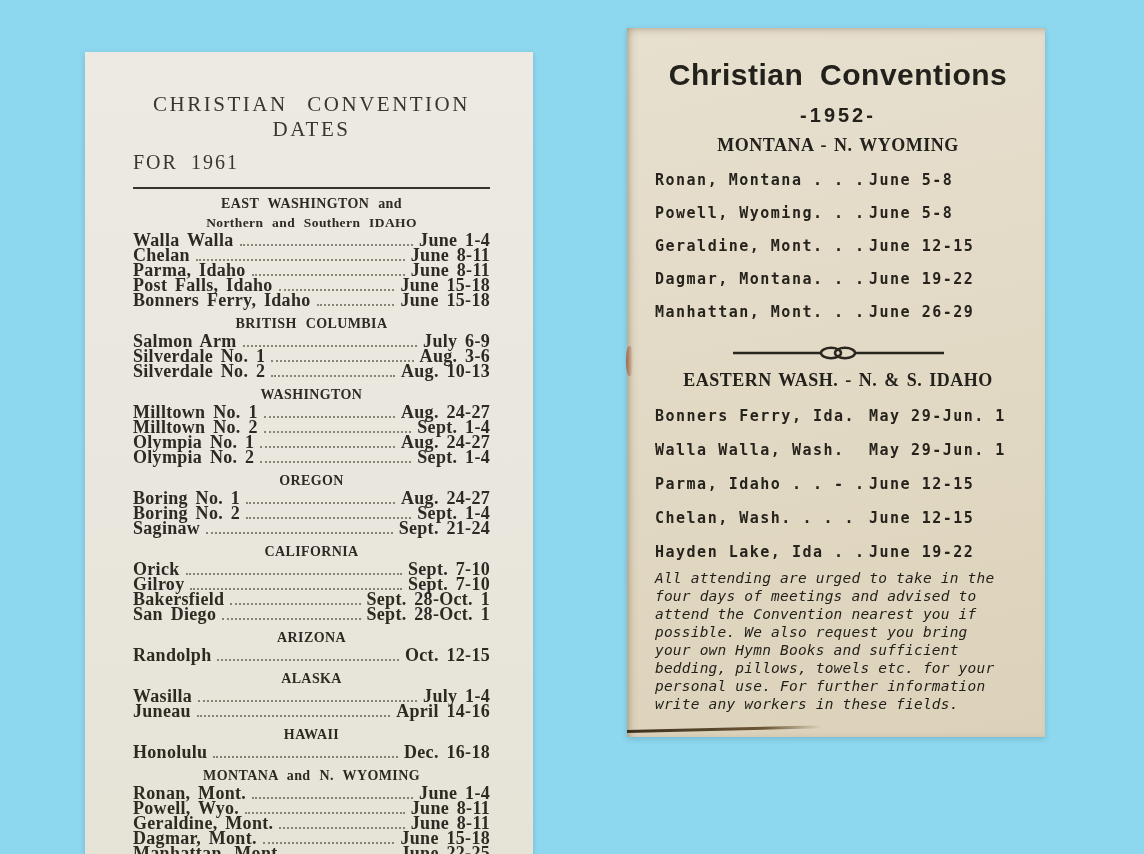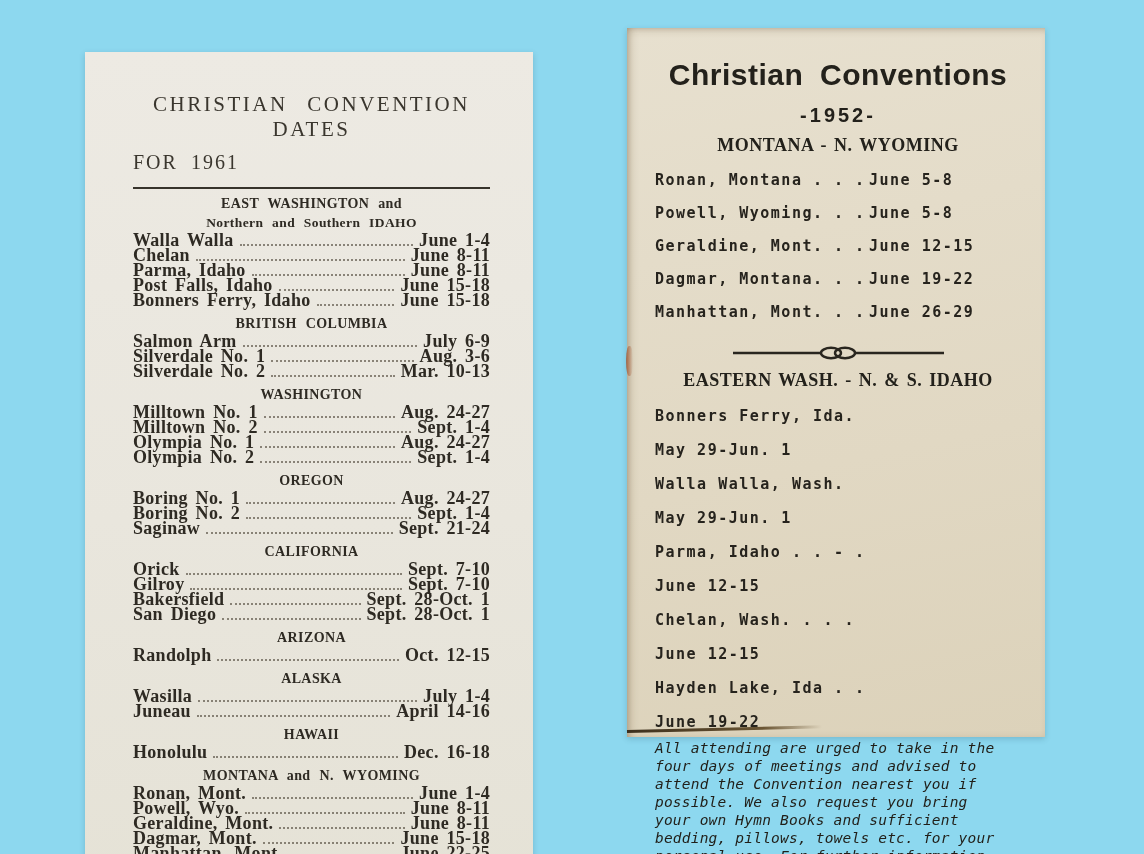--- a/index.html
+++ b/index.html
@@ -35,21 +35,21 @@
                inset 6px 0 10px -5px rgba(110,90,60,.55),
                inset 0 6px 10px -6px rgba(110,90,60,.40);
     color:#26231d; padding:30px 24px 0 28px;
     font-family:"DejaVu Sans Mono", monospace;
   }
   .r-title { font-family:"Liberation Sans", sans-serif; font-weight:bold; font-size:30px; letter-spacing:.5px; word-spacing:8px; text-align:center; color:#23211b; }
   .r-year  { font-family:"Liberation Sans", sans-serif; font-weight:bold; font-size:20px; letter-spacing:3px; text-align:center; margin-top:12px; color:#23211b; }
   .r-h     { font-family:"Liberation Serif", serif; font-weight:bold; font-size:18px; letter-spacing:.5px; word-spacing:2px; text-align:center; margin-top:8px; color:#23211b; }
   .r-rows  { margin-top:8px; }
   .r-row   { display:flex; line-height:33px; font-size:15px; font-weight:bold; letter-spacing:1.5px; }
-  .rows2 .r-row { line-height:34px;flex-direction:column; }
+  .rows2 .r-row { line-height:34px; }
   .r-nm    { flex:1; white-space:nowrap; }
   .r-dt    { width:152px; white-space:nowrap; }
   .r-divider { display:flex; justify-content:center; margin:15px 0 6px; }
   .r-footer {
     font-style:italic; font-size:14.5px; line-height:18px;
     letter-spacing:.2px; white-space:pre-line; color:#211f19;
   }
   .tear-mark {
     position:absolute; left:-1px; top:318px; width:7px; height:30px;
     background:linear-gradient(90deg,#a4552f,rgba(164,85,47,0));
@@ -109,21 +109,21 @@
           <span class="dt">July 6-9</span>
         </div>
       <div class="row">
           <span class="nm">Silverdale No. 1</span>
           <span class="leader"></span>
           <span class="dt">Aug. 3-6</span>
         </div>
       <div class="row">
           <span class="nm">Silverdale No. 2</span>
           <span class="leader"></span>
-          <span class="dt">Mar. 10-13</span>
+          <span class="dt">Aug. 10-13</span>
         </div>
     </div>
 
     <div class="sec">
       <div class="sec-h">WASHINGTON</div>
       <div class="row">
           <span class="nm">Milltown No. 1</span>
           <span class="leader"></span>
           <span class="dt">Aug. 24-27</span>
         </div>

